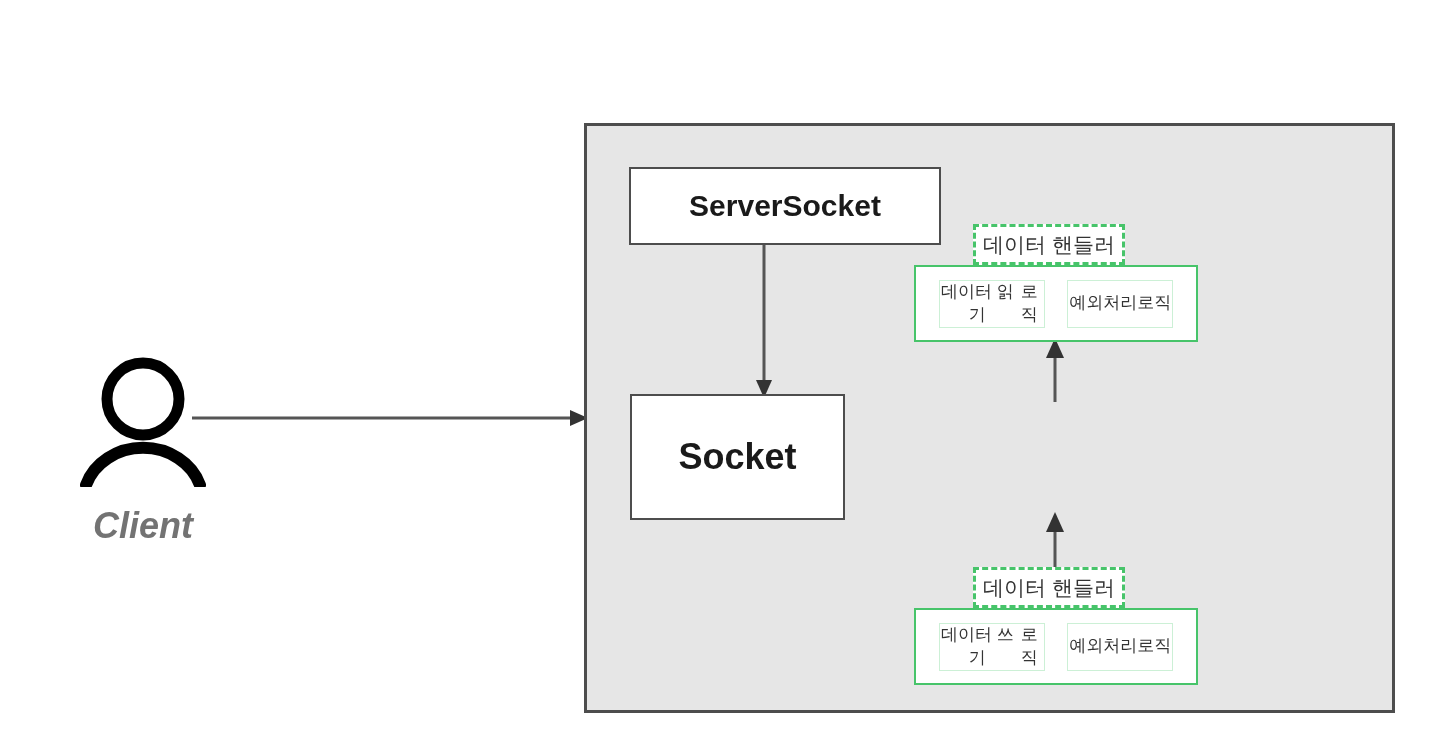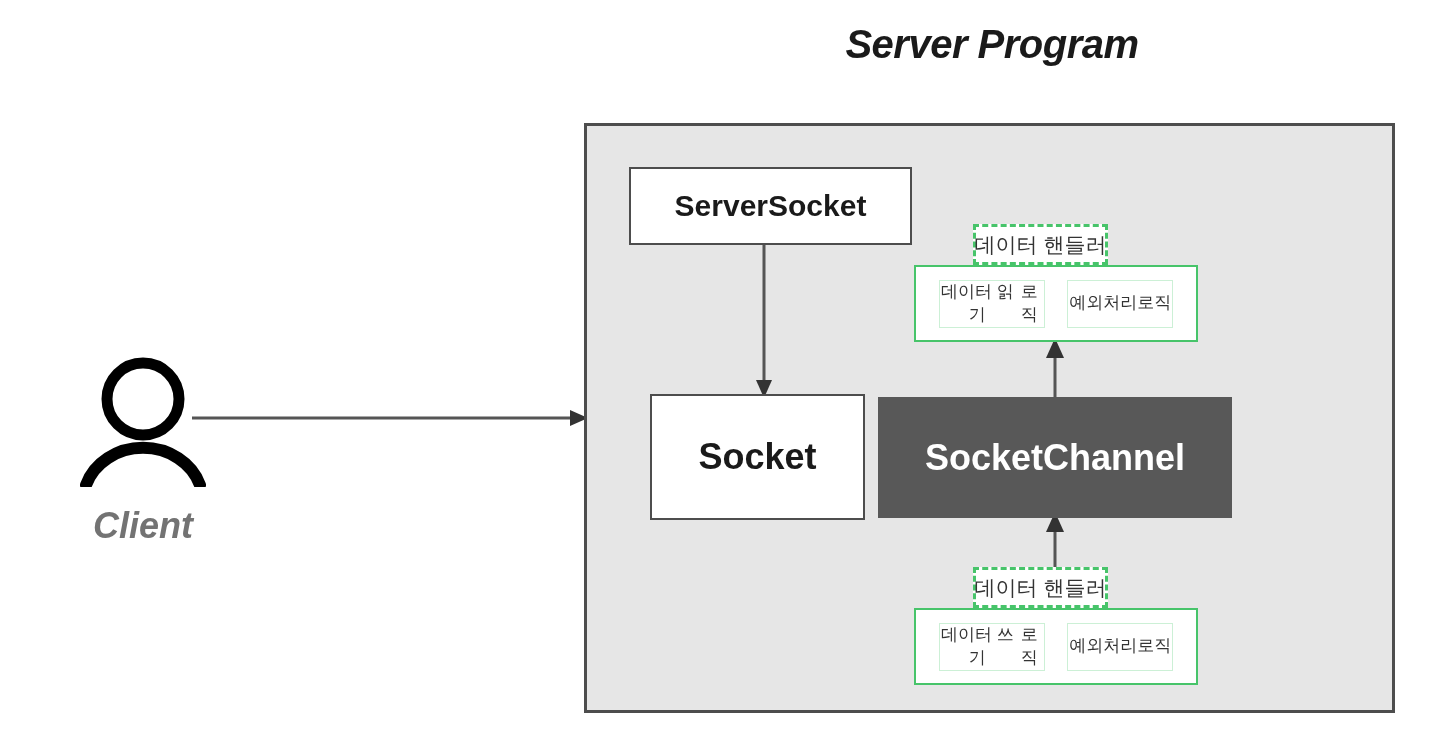--- a/index.html
+++ b/index.html
@@ -97,27 +97,27 @@
     box-sizing: border-box;
     display: flex;
     align-items: center;
     justify-content: center;
     color: #1a1a1a;
     font-weight: bold;
   }
   .server-socket {
     left: 629px;
     top: 167px;
-    width: 283px;
+    width: 312px;
     height: 78px;
     font-size: 30px;
     z-index: 5;
   }
   .socket {
-    left: 650px;
+    left: 630px;
     top: 394px;
     width: 215px;
     height: 126px;
     font-size: 36px;
     z-index: 6;
   }
 
   
   .socket-channel {
     position: absolute;
@@ -141,21 +141,21 @@
     position: absolute;
     width: 290px;
   }
   .handler-top  { left: 908px; top: 224px; }
   .handler-bot  { left: 908px; top: 567px; }
 
   .handler-label {
     position: absolute;
     left: 65px;
     top: 0px;
-    width: 135px;
+    width: 152px;
     height: 41px;
     background: #ffffff;
     border: 3px dashed #47c46a;
     box-sizing: border-box;
     display: flex;
     align-items: center;
     justify-content: center;
     font-size: 21px;
     color: #333333;
     z-index: 8;
@@ -199,21 +199,20 @@
   }
   .conn-serversocket { left: 752px; top: 240px; width: 24px; height: 160px; }
   .conn-up-top       { left: 1043px; top: 338px; width: 24px; height: 64px; }
   .conn-up-bot       { left: 1043px; top: 512px; width: 24px; height: 64px; }
 </style>
 </head>
 <body>
 
 <div id="canvas">
 
-  <div class="title">Server Program</div>
 
   <div class="actor">
     <svg width="130" height="130" viewBox="0 0 130 130" aria-hidden="true">
       <circle cx="65" cy="42" r="36" fill="none" stroke="#000000" stroke-width="11"></circle>
       <path d="M 8 128 A 60 54 0 0 1 122 128" fill="none" stroke="#000000" stroke-width="12" stroke-linecap="round"></path>
     </svg>
   </div>
   <div class="client-label">Client</div>
 
   <div class="net-arrow">
@@ -227,21 +226,20 @@
 
   <div class="wbox server-socket">ServerSocket</div>
 
   <div class="conn conn-serversocket">
     <svg width="24" height="160" viewBox="0 0 24 160" aria-hidden="true">
       <line x1="12" y1="0" x2="12" y2="144" stroke="#555555" stroke-width="3"></line>
       <polygon points="12,158 4,140 20,140" fill="#333333"></polygon>
     </svg>
   </div>
 
-  <div class="socket-channel">SocketChannel</div>
 
   <div class="wbox socket">Socket</div>
 
   <div class="conn conn-up-top">
     <svg width="24" height="64" viewBox="0 0 24 64" aria-hidden="true">
       <line x1="12" y1="64" x2="12" y2="16" stroke="#555555" stroke-width="3"></line>
       <polygon points="12,0 3,20 21,20" fill="#333333"></polygon>
     </svg>
   </div>
 

